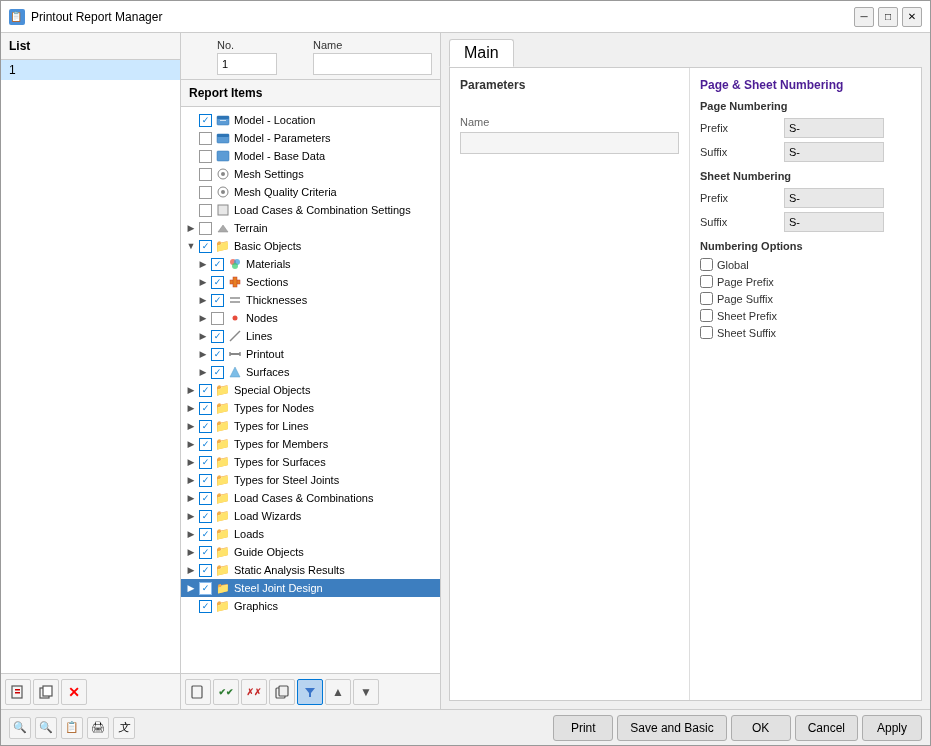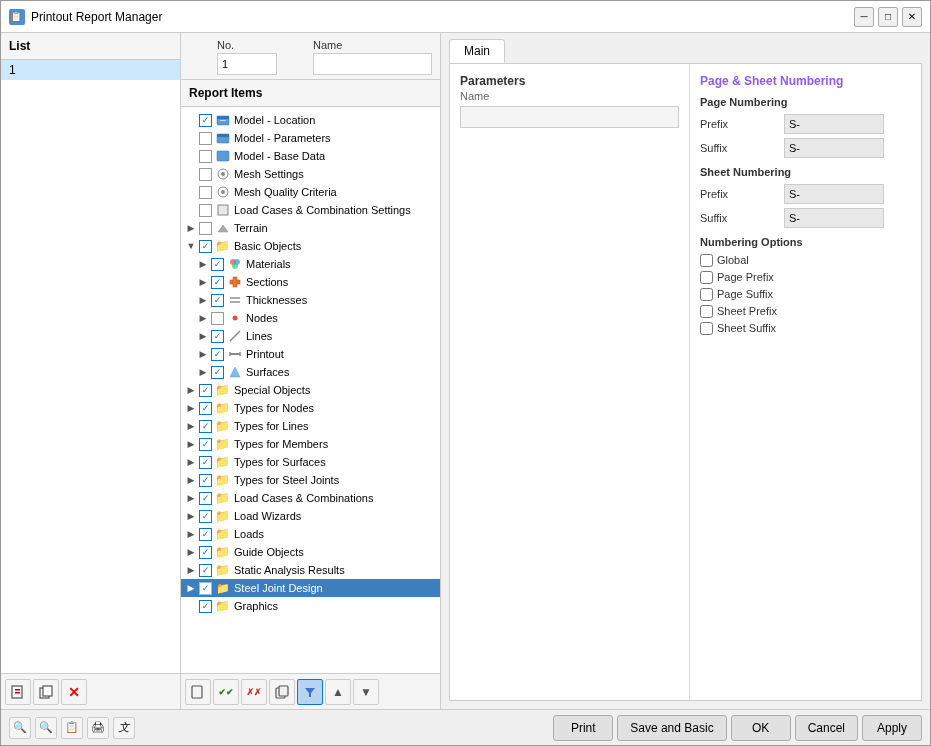--- a/index.html
+++ b/index.html
@@ -250,21 +250,21 @@
       display: flex;
       padding: 6px 8px 0 8px;
       background: #f0f0f0;
     }
 
     .tab {
       padding: 4px 14px;
       border: 1px solid #ccc;
       background: #e8e8e8;
       cursor: pointer;
-      font-size: 12px;
+      font-size: 16px;
       border-bottom: none;
       margin-right: 2px;
       border-radius: 3px 3px 0 0;
     }
 
     .tab.active {
       background: #fff;
       border-bottom: 1px solid #fff;
       z-index: 1;
     }
@@ -280,21 +280,21 @@
 
     .params-section {
       width: 240px;
       padding: 10px;
       border-right: 1px solid #ddd;
     }
 
     .params-header {
       font-weight: bold;
       font-size: 12px;
-      margin-bottom: 2px;
+      margin-bottom: 24px;
       color: #333;
     }
 
     .params-field-label {
       font-size: 11px;
       color: #666;
       margin-bottom: 4px;
     }
 
     .params-input {
@@ -308,21 +308,21 @@
 
     .page-sheet-section {
       flex: 1;
       padding: 10px;
     }
 
     .pss-header {
       font-weight: bold;
       font-size: 12px;
       margin-bottom: 8px;
-      color: #8b5cf6;
+      color: #4c1d95;
     }
 
     .sub-header {
       font-weight: bold;
       font-size: 11px;
       margin-bottom: 6px;
       margin-top: 8px;
       color: #333;
     }
 
@@ -342,20 +342,21 @@
       width: 100px;
       height: 20px;
       border: 1px solid #ccc;
       background: #e8e8e8;
       font-size: 11px;
       padding: 1px 4px;
     }
 
     .checkbox-row {
       display: flex;
+      align-items: center;
       margin-bottom: 4px;
       gap: 4px;
     }
 
     .small-checkbox {
       width: 13px;
       height: 13px;
       border: 1px solid #999;
       background: #fff;
       flex-shrink: 0;

